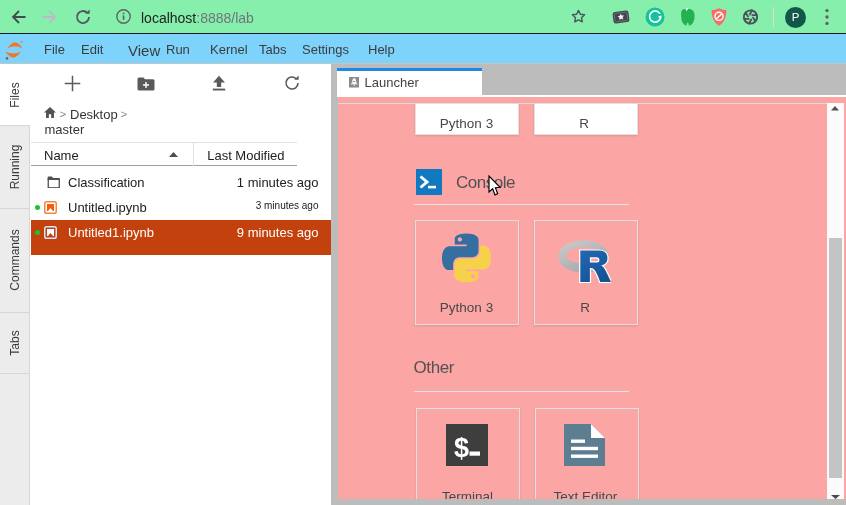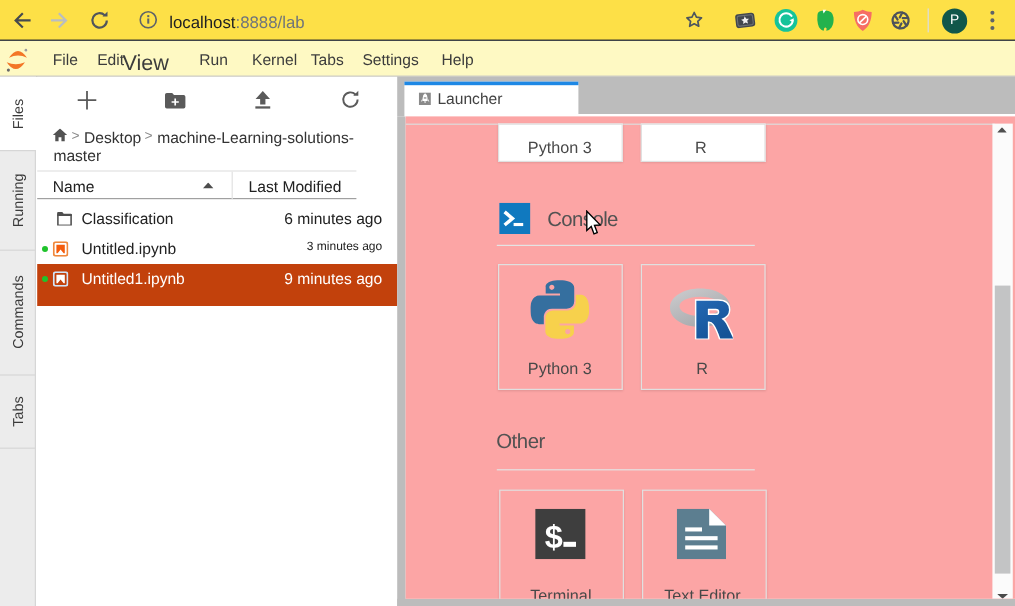--- a/index.html
+++ b/index.html
@@ -4,21 +4,21 @@
 <style>
   html,body{margin:0;padding:0}
   body{width:846px;height:505px;position:relative;overflow:hidden;
        font-family:"Liberation Sans",sans-serif;background:#fff}
   .abs{position:absolute}
   .ct{white-space:nowrap}
 </style>
 </head>
 <body>
 
-<div class="abs" style="left:0;top:0;width:846px;height:33px;background:#fde047;border-bottom:4px solid #0f172a">
+<div class="abs" style="left:0;top:0;width:846px;height:33px;background:#86efac;border-bottom:4px solid #0f172a">
 
   <svg class="abs" style="left:11px;top:9px" width="16" height="16" viewBox="0 0 16 16">
     <path d="M14.5 8H2.5M8 2 2 8l6 6" fill="none" stroke="#45494e" stroke-width="1.8"></path>
   </svg>
 
   <svg class="abs" style="left:41px;top:9px" width="16" height="16" viewBox="0 0 16 16">
     <path d="M1.5 8h12M8 2l6 6-6 6" fill="none" stroke="#b9bdc2" stroke-width="1.8"></path>
   </svg>
 
   <svg class="abs" style="left:75px;top:9px" width="16" height="16" viewBox="0 0 16 16">
@@ -77,31 +77,31 @@
 
   <div class="abs" style="left:785px;top:6.5px;width:21px;height:21px;border-radius:50%;background:#11574a;color:#fff;font-size:11.5px;text-align:center;line-height:21px">P</div>
 
   <svg class="abs" style="left:823px;top:8px" width="8" height="18" viewBox="0 0 8 18">
     <circle cx="4" cy="2.6" r="1.7" fill="#5f6368"></circle>
     <circle cx="4" cy="9" r="1.7" fill="#5f6368"></circle>
     <circle cx="4" cy="15.4" r="1.7" fill="#5f6368"></circle>
   </svg>
 </div>
 
-<div class="abs" style="left:0;top:34px;width:846px;height:29px;background:#fef9c3;border-bottom:1px solid #c4c4c4">
+<div class="abs" style="left:0;top:34px;width:846px;height:29px;background:#7dd3fc;border-bottom:1px solid #c4c4c4">
 
   <svg class="abs" style="left:5px;top:6px" width="18" height="20" viewBox="0 0 18 20">
     <path d="M2.5 8.2 Q10 -3.4 17.5 8.2 Q10 4.4 2.5 8.2 Z" fill="#f37626"></path>
     <path d="M0.6 11.8 Q8.2 23.4 15.8 11.8 Q8.2 15.4 0.6 11.8 Z" fill="#f37626"></path>
     <circle cx="16.6" cy="1.8" r="1.1" fill="#9e9d9e"></circle>
     <circle cx="2" cy="18.4" r="1.3" fill="#686868"></circle>
   </svg>
   <span class="abs ct" style="left:44px;top:8px;font-size:13px;color:#3c3c3c">File</span>
   <span class="abs ct" style="left:81px;top:8px;font-size:13px;color:#3c3c3c">Edit</span>
-  <span class="abs ct" style="left:102px;top:8px;font-size:18px;color:#3c3c3c">View</span>
+  <span class="abs ct" style="left:128px;top:8px;font-size:15px;color:#3c3c3c">View</span>
   <span class="abs ct" style="left:166px;top:8px;font-size:13px;color:#3c3c3c">Run</span>
   <span class="abs ct" style="left:210px;top:8px;font-size:13px;color:#3c3c3c">Kernel</span>
   <span class="abs ct" style="left:259px;top:8px;font-size:13px;color:#3c3c3c">Tabs</span>
   <span class="abs ct" style="left:302px;top:8px;font-size:13px;color:#3c3c3c">Settings</span>
   <span class="abs ct" style="left:368px;top:8px;font-size:13px;color:#3c3c3c">Help</span>
 </div>
 
 <div class="abs" style="left:0;top:64px;width:30px;height:441px;background:#ececec;border-right:1px solid #d6d6d6;box-sizing:border-box">
   <div class="abs" style="left:0;top:0;width:30px;height:61px;background:#fff"></div>
   <div class="abs" style="left:0;top:61px;width:30px;height:0;border-top:1px solid #d6d6d6"></div>
@@ -131,39 +131,38 @@
     <path d="M14 8a6 6 0 1 1-1.76-4.24" fill="none" stroke="#5a5a5a" stroke-width="1.6"></path>
     <path d="M14.6 0.6v4.2h-4.2z" fill="#5a5a5a"></path>
   </svg>
 
   <svg class="abs" style="left:13px;top:43px" width="12" height="11" viewBox="0 0 13 12">
     <path d="M6.5 0 13 6 10.8 6 10.8 12 7.8 12 7.8 8 5.2 8 5.2 12 2.2 12 2.2 6 0 6 Z" fill="#525252"></path>
   </svg>
   <span class="abs ct" style="left:28.5px;top:44px;font-size:11.5px;color:#8a8a8a">&gt;</span>
   <span class="abs ct" style="left:39px;top:43px;font-size:13px;color:#333">Desktop</span>
   <span class="abs ct" style="left:89.5px;top:44px;font-size:11.5px;color:#8a8a8a">&gt;</span>
-  <span class="abs ct" style="left:100px;top:43px;font-size:13px;color:#333">machine-Learning-solutions-</span>
   <span class="abs ct" style="left:13.5px;top:58px;font-size:13px;color:#333">master</span>
 
   <div class="abs" style="left:0;top:78px;width:266px;height:24px;border-top:1px solid #e2e2e2;border-bottom:1px solid #a0a0a0;box-sizing:border-box">
     <span class="abs ct" style="left:13px;top:5px;font-size:13px;color:#212121">Name</span>
     <svg class="abs" style="left:138px;top:9px" width="9" height="5" viewBox="0 0 9 5">
         <path d="M4.5 0 9 5 0 5Z" fill="#4d4d4d"></path>
       </svg>
     <div class="abs" style="left:162px;top:0;width:1px;height:23px;background:#e2e2e2"></div>
     <span class="abs ct" style="right:12.5px;top:5px;font-size:13px;color:#212121">Last Modified</span>
   </div>
 
   <div class="abs" style="left:0;top:105.5px;width:300px;height:25px">
     <svg class="abs" style="left:15.5px;top:6px" width="13.5" height="12.5" viewBox="0 0 13.5 12.5">
       <path d="M0.6 3.9 L0.6 1.5 Q0.6 0.6 1.5 0.6 L4.9 0.6 L6.1 2.1 L12 2.1 Q12.9 2.1 12.9 3.0 L12.9 3.9 Z" fill="#4f4f4f"></path>
       <rect x="1.25" y="3.2" width="11" height="8.6" fill="none" stroke="#4f4f4f" stroke-width="1.3"></rect>
     </svg>
     <span class="abs ct" style="left:37px;top:5px;font-size:13px;color:#212121">Classification</span>
-    <span class="abs ct" style="right:12.5px;top:5px;font-size:13px;color:#212121">6 minutes ago</span>
+    <span class="abs ct" style="right:12.5px;top:5px;font-size:13px;color:#212121">1 minutes ago</span>
   </div>
   <div class="abs" style="left:0;top:130.7px;width:300px;height:25px">
     <div class="abs" style="left:4.2px;top:10.4px;width:5px;height:5px;border-radius:50%;background:#1fc32c"></div>
     <svg class="abs" style="left:13px;top:6px" width="13" height="13" viewBox="0 0 13 13">
       <rect x="0.75" y="0.75" width="11.5" height="11.5" rx="1.8" fill="none" stroke="#f0883c" stroke-width="1.5"></rect>
       <path d="M3 3 H10 V10 H9 L6.5 7 L4 10 H3 Z" fill="#f45c0c"></path>
     </svg>
     <span class="abs ct" style="left:37px;top:5px;font-size:13px;color:#212121">Untitled.ipynb</span>
     <span class="abs ct" style="right:12.5px;top:5px;font-size:10px;color:#212121">3 minutes ago</span>
   </div>

